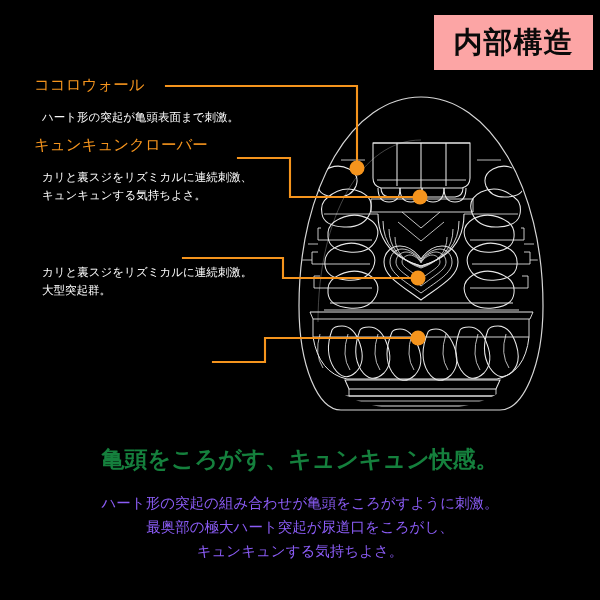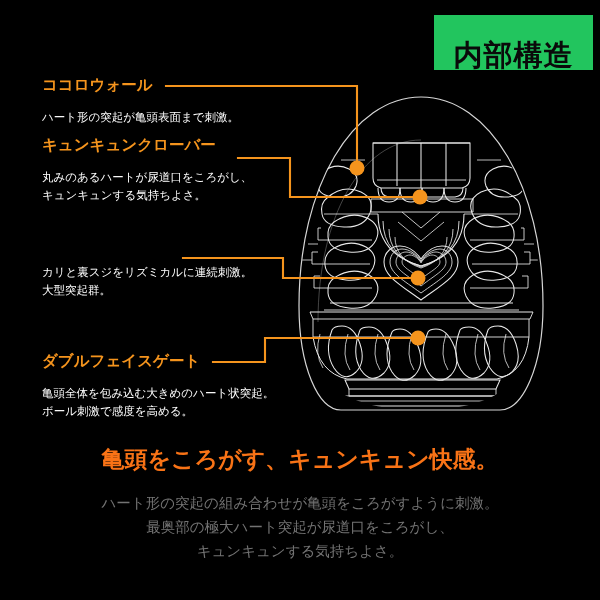--- a/index.html
+++ b/index.html
@@ -6,56 +6,56 @@
   body{
     width:600px;height:600px;overflow:hidden;position:relative;
     font-family:"Liberation Sans","DejaVu Sans",sans-serif;
     background:#000;color:#fff;
   }
   .stage{position:absolute;inset:0;width:600px;height:600px;}
 
   
   .badge{
     position:absolute;left:434px;top:15px;width:159px;height:55px;
-    background:#22c55e;display:flex;align-items:flex-end;justify-content:center;
+    background:#fca5a5;display:flex;align-items:center;justify-content:center;
   }
   .badge span{
     font-size:29px;font-weight:bold;color:#0a0a0a;letter-spacing:1px;
     line-height:1;
   }
 
   
   .feature{position:absolute;left:26px;}
   .feature .ftitle{
-    color:#F5941D;font-size:15.5px;font-weight:bold;letter-spacing:0px;
-    white-space:nowrap;line-height:1.1;margin:0 0 6px 16px;
+    color:#F5941D;font-size:15.5px;font-weight:normal;letter-spacing:0px;
+    white-space:nowrap;line-height:1.1;margin:0 0 6px 8px;
   }
   .feature .fdesc{
     color:#ffffff;font-size:11.5px;line-height:1.55;white-space:nowrap;
     margin:16px;font-weight:normal;
   }
   .feature .fdesc div{white-space:nowrap;}
 
   .f1{top:76px;}
   .f2{top:136px;}
   .f3{top:248px;}
   .f4{top:352px;}
 
   
   .overlay{position:absolute;left:0;top:0;width:600px;height:600px;pointer-events:none;}
 
   
   .headline{
     position:absolute;left:0;top:444px;width:600px;text-align:center;
-    color:#f97316;font-size:23px;font-weight:bold;letter-spacing:0px;
+    color:#15803d;font-size:23px;font-weight:bold;letter-spacing:0px;
     white-space:nowrap;
   }
   .subcopy{
     position:absolute;left:0;top:492px;width:600px;text-align:center;
-    color:#737373;font-size:14.5px;line-height:1.65;font-weight:normal;
+    color:#8b5cf6;font-size:14.5px;line-height:1.65;font-weight:normal;
   }
   .subcopy div{white-space:nowrap;}
 </style>
 </head>
 <body>
 
 <div class="stage">
 
   <svg class="overlay" viewBox="0 0 600 600">
     <defs>
@@ -209,39 +209,32 @@
   <div class="feature f1">
     <p class="ftitle">ココロウォール</p>
     <div class="fdesc">
       <div>ハート形の突起が亀頭表面まで刺激。</div>
     </div>
   </div>
 
   <div class="feature f2">
     <p class="ftitle">キュンキュンクローバー</p>
     <div class="fdesc">
-      <div>丸みのあるハートが尿道口をころがし、</div>
+      <div>カリと裏スジをリズミカルに連続刺激、</div>
       <div>キュンキュンする気持ちよさ。</div>
     </div>
   </div>
 
   <div class="feature f3">
     <div class="fdesc">
       <div>カリと裏スジをリズミカルに連続刺激。</div>
       <div>大型突起群。</div>
     </div>
   </div>
 
-  <div class="feature f4">
-    <p class="ftitle">ダブルフェイスゲート</p>
-    <div class="fdesc">
-      <div>亀頭全体を包み込む大きめのハート状突起。</div>
-      <div>ボール刺激で感度を高める。</div>
-    </div>
-  </div>
 
   <div class="headline">亀頭をころがす、キュンキュン快感。</div>
   <div class="subcopy">
     <div>ハート形の突起の組み合わせが亀頭をころがすように刺激。</div>
     <div>最奥部の極大ハート突起が尿道口をころがし、</div>
     <div>キュンキュンする気持ちよさ。</div>
   </div>
 
 </div>
 

